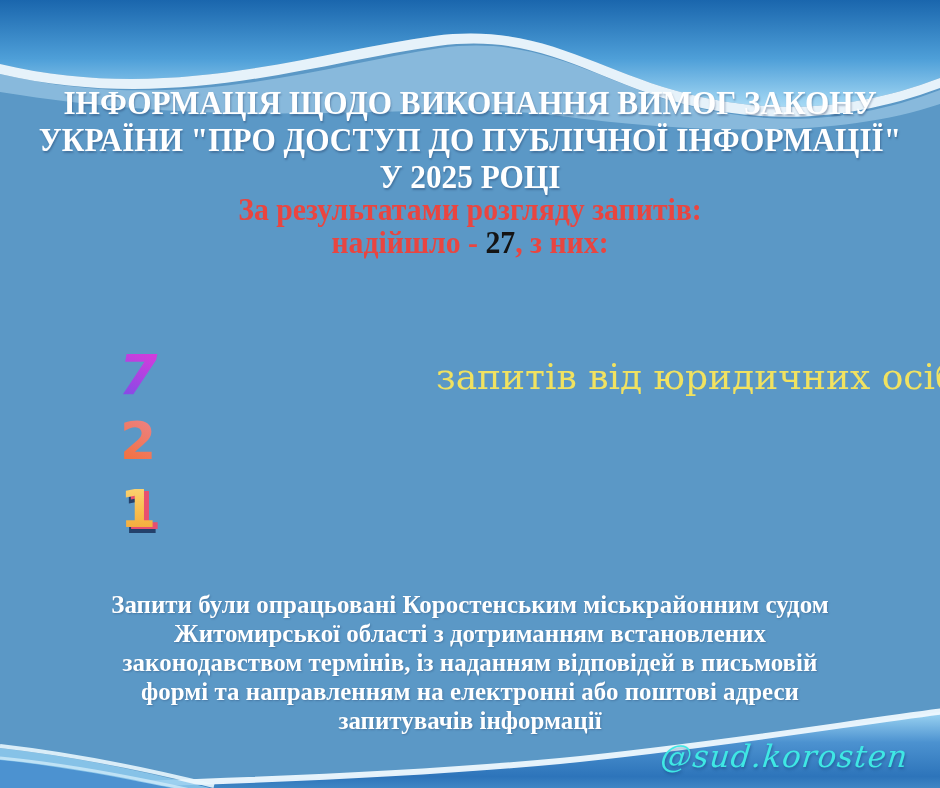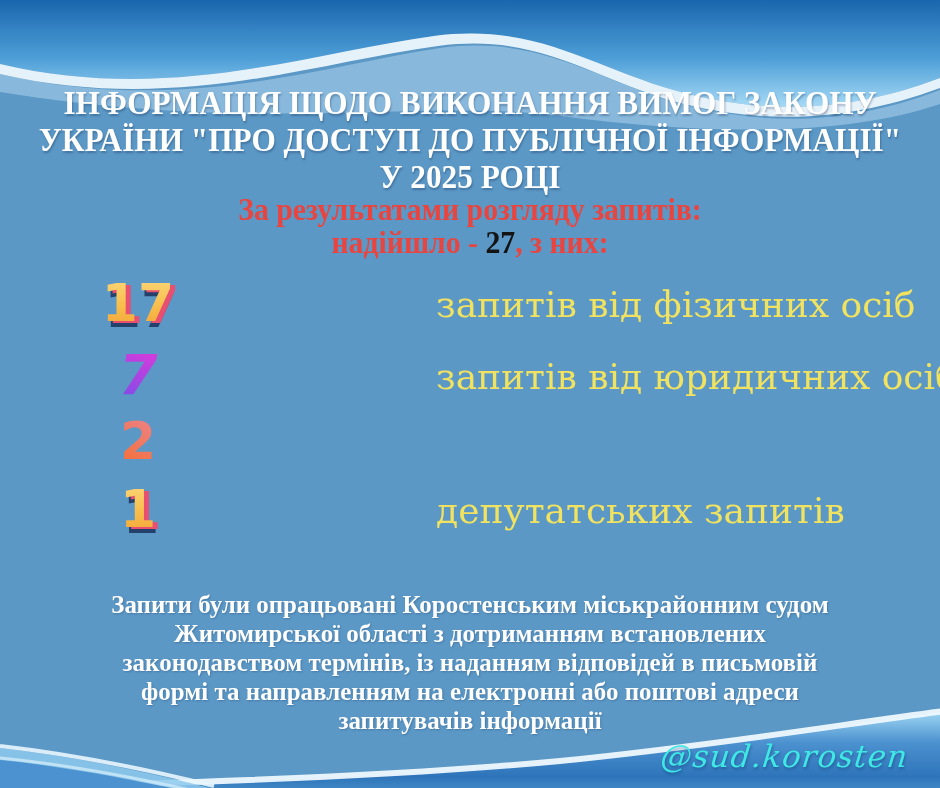--- a/index.html
+++ b/index.html
@@ -108,49 +108,40 @@
     <div>ІНФОРМАЦІЯ ЩОДО ВИКОНАННЯ ВИМОГ ЗАКОНУ</div>
     <div>УКРАЇНИ "ПРО ДОСТУП ДО ПУБЛІЧНОЇ ІНФОРМАЦІЇ"</div>
     <div>У 2025 РОЦІ</div>
   </div>
 
   <div class="subtitle">
     <div>За результатами розгляду запитів:</div>
     <div><span>надійшло - </span><span class="count">27</span><span>, з них:</span></div>
   </div>
 
-  <div class="stat-row row-1">
-    <div class="num num3d">
-      <span class="layer-navy">17</span>
-      <span class="layer-pink">17</span>
-      <span class="layer-face">17</span>
-    </div>
-    <div class="stat-label">запитів від фізичних осіб</div>
-  </div>
 
   <div class="stat-row row-2">
     <div class="num grad-purple">
       <span>7</span>
     </div>
     <div class="stat-label">запитів від юридичних осіб</div>
   </div>
 
   <div class="stat-row row-3">
     <div class="num grad-orange">
       <span>2</span>
     </div>
   </div>
 
   <div class="stat-row row-4">
     <div class="num num3d">
       <span class="layer-navy">1</span>
       <span class="layer-pink">1</span>
       <span class="layer-face">1</span>
     </div>
-    <div class="stat-label">депутатських запитів</div>
   </div>
 
   <div class="paragraph">
     <div>Запити були опрацьовані Коростенським міськрайонним судом</div>
     <div>Житомирської області з дотриманням встановлених</div>
     <div>законодавством термінів, із наданням відповідей в письмовій</div>
     <div>формі та направленням на електронні або поштові адреси</div>
     <div>запитувачів інформації</div>
   </div>
 

